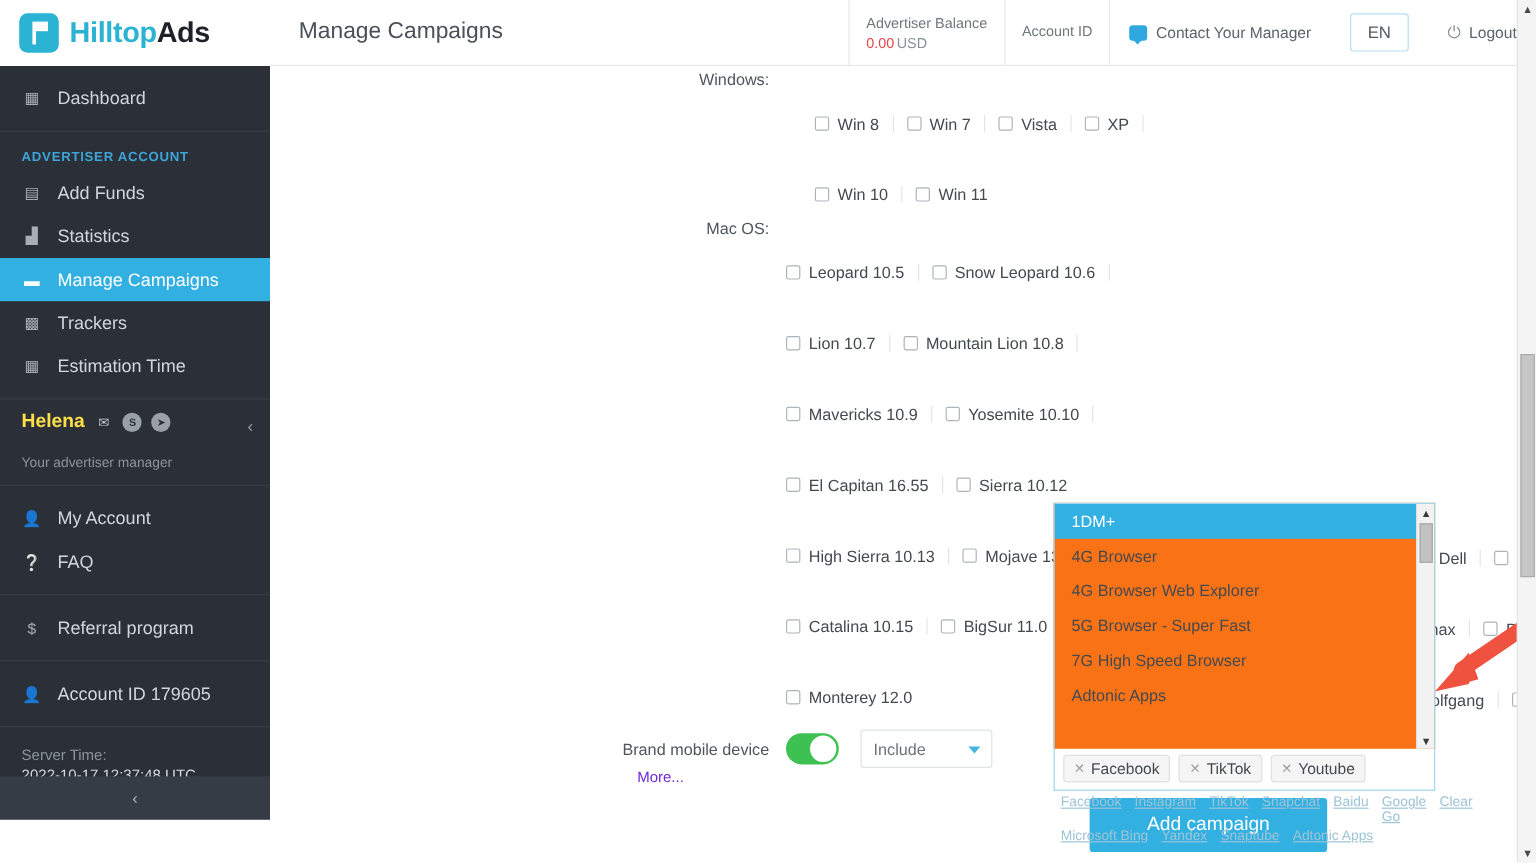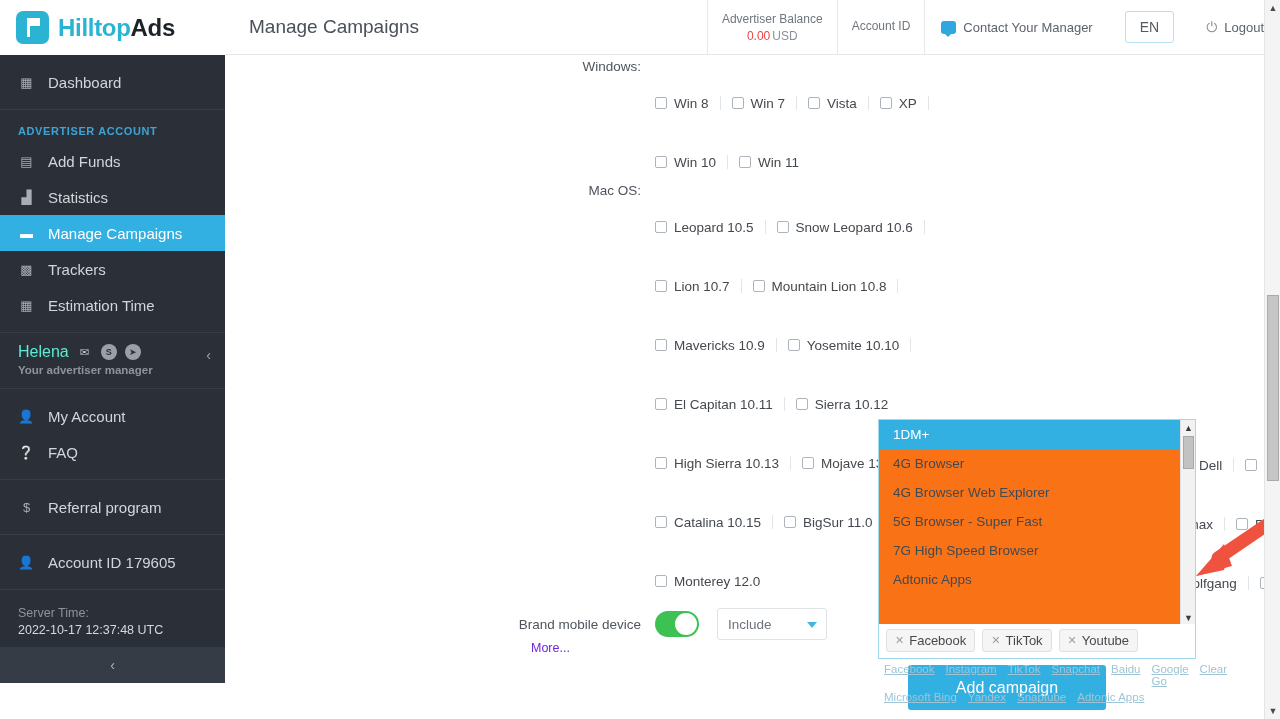--- a/index.html
+++ b/index.html
@@ -45,27 +45,27 @@
     width: 17px; flex: 0 0 17px; text-align: center; font-size: 13px;
     color: #a9aeb6; display: inline-block;
   }
   .nav-item.active .nav-ico { color: #ffffff; }
   .nav-heading {
     font-size: 11px; color: #3da4d6; letter-spacing: 0.6px;
     font-weight: bold; padding: 6px 0 6px 18px;
   }
   .mgr-block { padding: 10px 0 12px 18px; border-bottom: 1px solid #373d46; position: relative; }
   .mgr-row { display: flex; align-items: center; gap: 8px; }
-  .mgr-name { font-size: 16px; font-weight: normal; color: #5eead4; }
+  .mgr-name { font-size: 16px; font-weight: bold; color: #fde047; }
   .mgr-ico {
     width: 16px; height: 16px; display: inline-flex; align-items: center;
     justify-content: center; font-size: 11px; color: #c6cace;
   }
   .mgr-ico.circ { background: #9aa0a8; color: #2b3038; border-radius: 50%; font-size: 9px; font-weight: bold; }
-  .mgr-sub { font-size: 11.5px; color: #8d939b; margin-top: 3px; font-weight: bold; }
+  .mgr-sub { font-size: 11.5px; color: #8d939b; margin-top: 19px; }
   .collapse-chev {
     position: absolute; right: 14px; top: 14px; color: #a0a5ac;
     font-size: 14px; cursor: pointer;
   }
   .srv-block { padding: 16px 0 0 18px; font-size: 12.5px; }
   .srv-label { color: #8d939b; }
   .srv-val { color: #d5d9de; margin-top: 3px; }
   .side-foot {
     position: absolute; left: 0; bottom: 0; width: 225px; height: 36px;
     background: #363c45; display: flex; align-items: center;
@@ -76,21 +76,21 @@
   .main { flex: 1; height: 719px; position: relative; background: #fff; overflow: hidden; }
   .topbar {
     height: 55px; border-bottom: 1px solid #e6e8ea; display: flex;
     align-items: stretch; background: #fff;
   }
   .page-title {
     flex: 1; display: flex; align-items: center; padding-left: 24px;
     font-size: 19px; color: #4a5058;
   }
   .tb-cell {
-    display: flex; flex-direction: column; align-items: center;
+    display: flex; flex-direction: column; 
     justify-content: center; padding: 0 14px; border-left: 1px solid #e6e8ea;
     font-size: 12px; color: #70767e; min-width: 66px;
   }
   .tb-cell .v { margin-top: 3px; font-size: 12px; }
   .bal-amt { color: #e8464a; }
   .bal-cur { color: #8a9098; margin-left: 2px; }
   .tb-btn {
     display: flex; align-items: center; justify-content: center; gap: 7px;
     padding: 0 16px; border-left: 1px solid #e6e8ea; font-size: 13px;
     color: #5d636b; cursor: pointer;
@@ -344,21 +344,21 @@
       <div class="lang-box">EN</div>
 
       <div class="tb-btn" style="border-left:none;">
         <span class="power-ico">⏻</span>
         <span>Logout</span>
       </div>
     </div>
 
     <div class="body-scroll">
 
-      <div class="form-row" style="margin-top:4px;">
+      <div class="form-row" style="margin-top:4px;gap:24px;">
         <div class="f-label">Windows:</div>
         <div class="f-field">
           <div class="cb-line">
             <label class="cb">
                 <span class="box"></span>
                 <span>Win 8</span>
               </label>
             <span class="sep"></span>
             <label class="cb">
                 <span class="box"></span>
@@ -425,21 +425,21 @@
             <span class="sep"></span>
             <label class="cb">
                 <span class="box"></span>
                 <span>Yosemite 10.10</span>
               </label>
             <span class="sep"></span>
           </div>
           <div class="cb-line">
             <label class="cb">
                 <span class="box"></span>
-                <span>El Capitan 10.11</span>
+                <span>El Capitan 16.55</span>
               </label>
             <span class="sep"></span>
             <label class="cb">
                 <span class="box"></span>
                 <span>Sierra 10.12</span>
               </label>
           </div>
           <div class="cb-line">
             <label class="cb">
                 <span class="box"></span>

